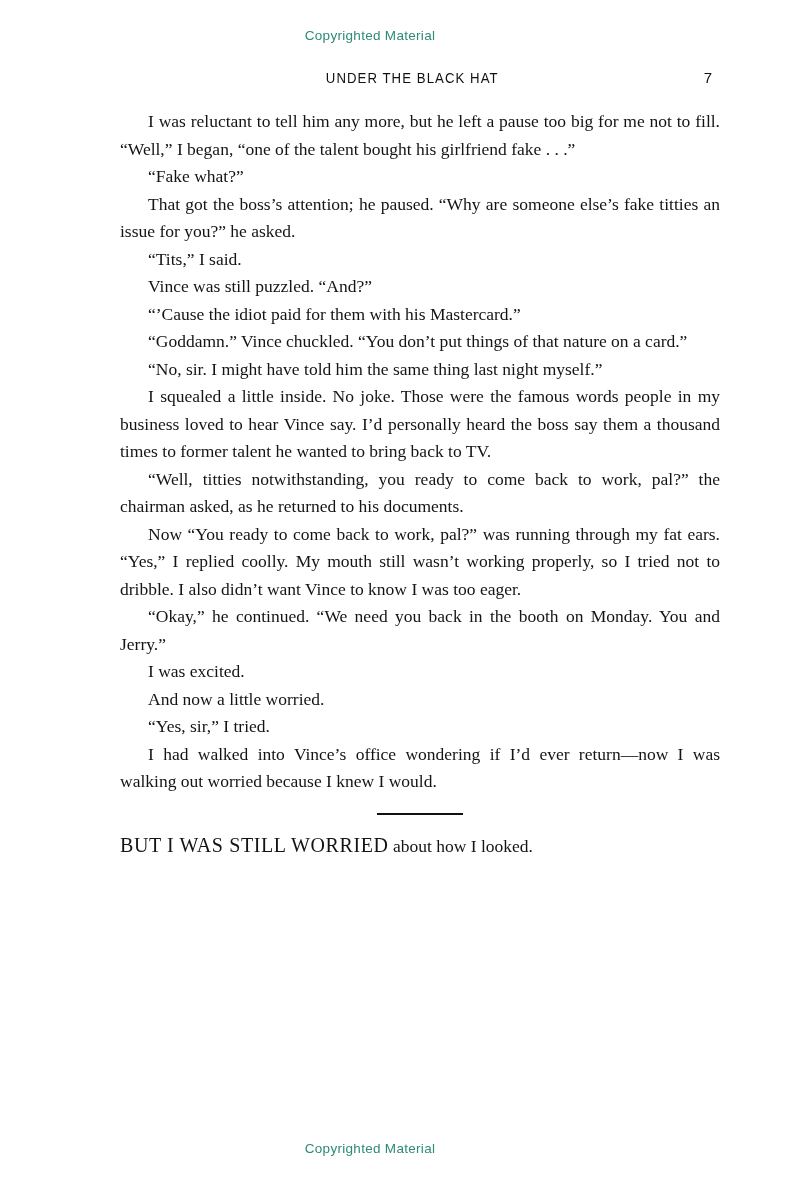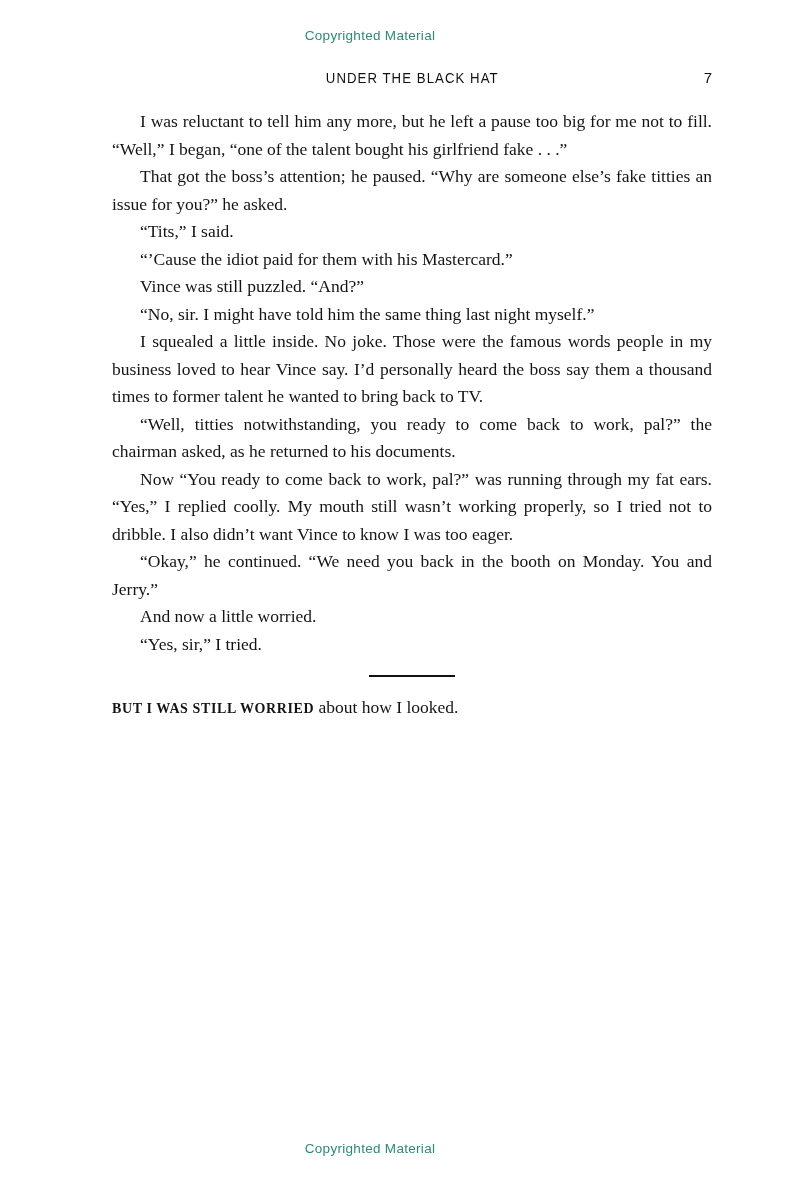--- a/index.html
+++ b/index.html
@@ -55,72 +55,76 @@
   .page-number {
     grid-column: 3;
     text-align: right;
     font-size: 15px;
     color: #111;
   }
 
   .body-text {
     position: absolute;
     top: 108px;
-    left: 112px;
+    left: 120px;
     width: 600px;
     font-size: 17.5px;
     line-height: 27.5px;
     text-align: justify;
   }
   .para {
     margin: 0;
     text-indent: 28px;
   }
   .section-divider {
     border: none;
     border-top: 2px solid #111;
     width: 86px;
     margin: 17px auto 17px auto;
   }
   .lead-para {
     margin: 0;
     text-indent: 0;
   }
   .lead-smallcaps {
-    font-weight: bold;
-    font-size: 14px;
+    font-weight: normal;
+    font-size: 20px;
     letter-spacing: 0.6px;
   }
 </style>
 </head>
 <body>
 
 <div class="page" style="color: rgb(20, 20, 20);">
 
   <div class="copyright-notice copyright-top" style="color: rgb(46, 139, 116);">Copyrighted Material</div>
 
   <div class="running-header">
     <span class="running-title">UNDER THE BLACK HAT</span>
     <span class="page-number">7</span>
   </div>
 
   <div class="body-text">
     <div>
         <p class="para">I was reluctant to tell him any more, but he left a pause too big for me not to fill. “Well,” I began, “one of the talent bought his girlfriend fake . . .”</p>
+        <p class="para">“Fake what?”</p>
         <p class="para">That got the boss’s attention; he paused. “Why are someone else’s fake titties an issue for you?” he asked.</p>
         <p class="para">“Tits,” I said.</p>
+        <p class="para">Vince was still puzzled. “And?”</p>
         <p class="para">“’Cause the idiot paid for them with his Mastercard.”</p>
-        <p class="para">Vince was still puzzled. “And?”</p>
+        <p class="para">“Goddamn.” Vince chuckled. “You don’t put things of that nature on a card.”</p>
         <p class="para">“No, sir. I might have told him the same thing last night myself.”</p>
         <p class="para">I squealed a little inside. No joke. Those were the famous words people in my business loved to hear Vince say. I’d personally heard the boss say them a thousand times to former talent he wanted to bring back to TV.</p>
         <p class="para">“Well, titties notwithstanding, you ready to come back to work, pal?” the chairman asked, as he returned to his documents.</p>
         <p class="para">Now “You ready to come back to work, pal?” was running through my fat ears. “Yes,” I replied coolly. My mouth still wasn’t working properly, so I tried not to dribble. I also didn’t want Vince to know I was too eager.</p>
         <p class="para">“Okay,” he continued. “We need you back in the booth on Monday. You and Jerry.”</p>
+        <p class="para">I was excited.</p>
         <p class="para">And now a little worried.</p>
         <p class="para">“Yes, sir,” I tried.</p>
+        <p class="para">I had walked into Vince’s office wondering if I’d ever return—now I was walking out worried because I knew I would.</p>
       </div>
 
     <hr class="section-divider">
 
     <p class="lead-para">
       <span class="lead-smallcaps">BUT I WAS STILL WORRIED</span><span> about how I looked.</span>
     </p>
 
   </div>
 

